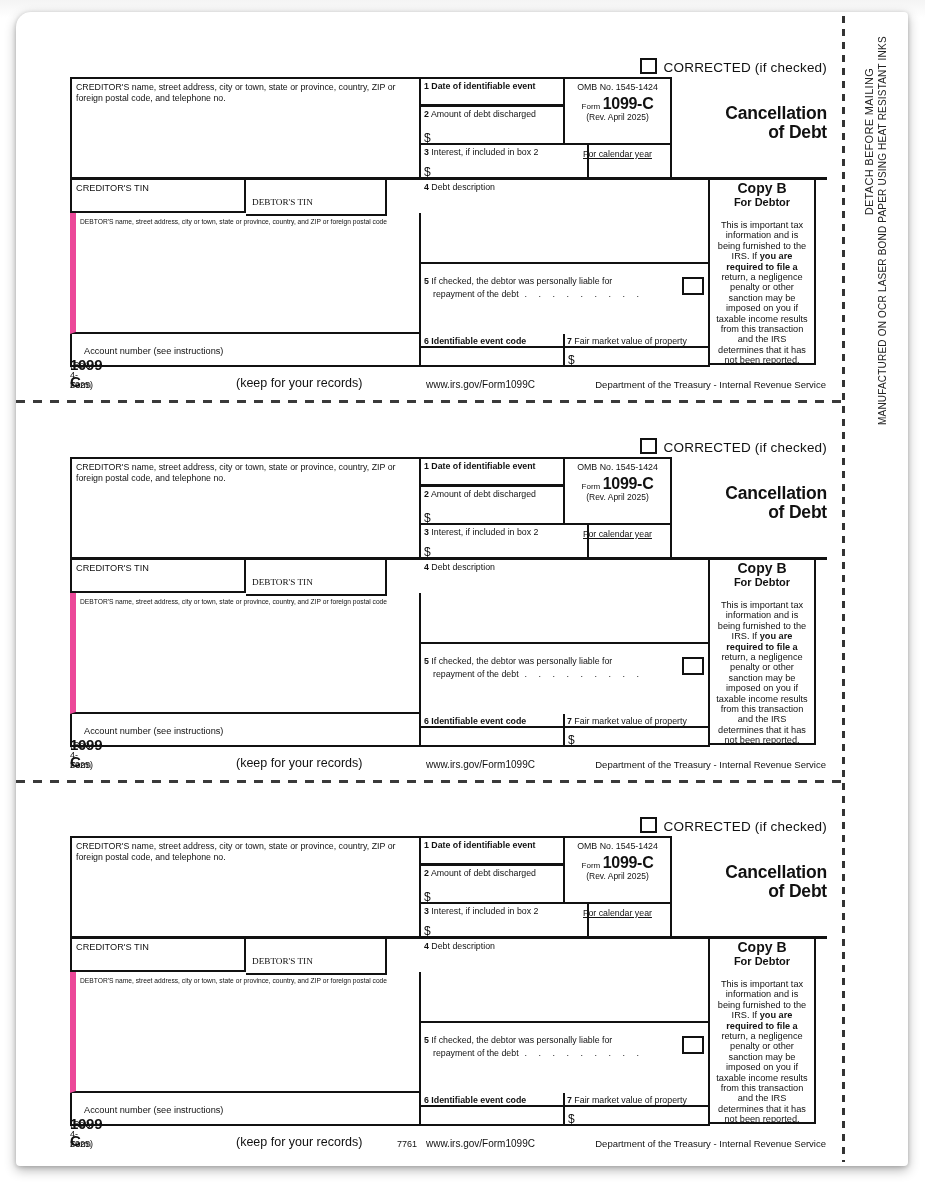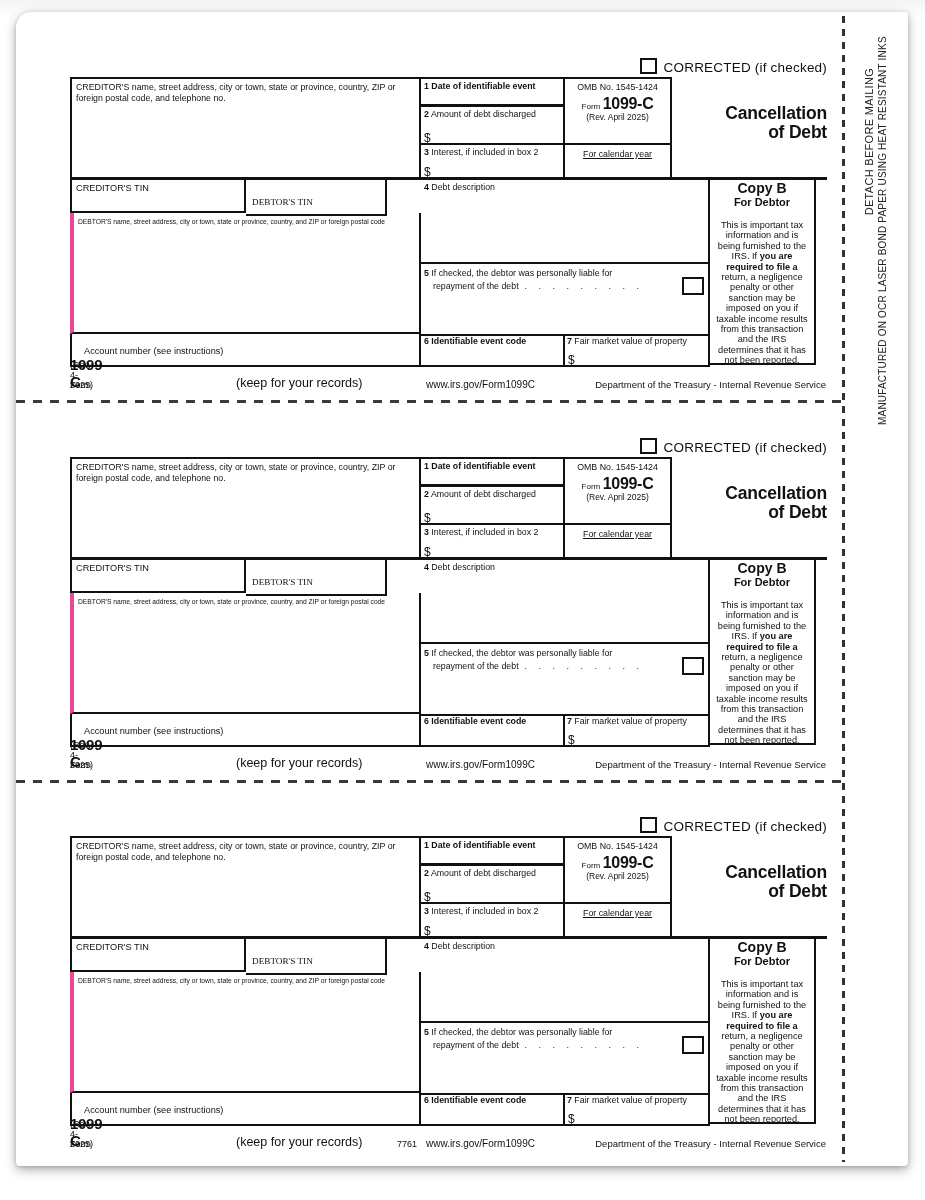--- a/index.html
+++ b/index.html
@@ -11,33 +11,33 @@
   
   .copy{position:absolute;left:0;width:892px;height:335px;}
   .copy1{top:43px}.copy2{top:423px}.copy3{top:802px}
   .corrected{position:absolute;top:3px;left:54px;width:757px;text-align:right;font-size:13.5px;letter-spacing:.2px;}
   .cb{display:inline-block;width:13px;height:12px;border:2px solid #111;vertical-align:-2px;margin-right:7px;background:#fff;}
   .tbl{position:absolute;left:54px;top:22px;width:757px;height:290px;}
   .cell{position:absolute;box-sizing:border-box;font-size:8.8px;line-height:10.5px;padding:2px 3px;}
   .c-creditor{left:0;top:0;width:351px;height:100px;border:2px solid #111;border-bottom:0;padding:3px 4px;}
   .c-b1{left:351px;top:0;width:144px;height:30px;border-top:2px solid #111;border-right:2px solid #111;border-bottom:3px solid #111;font-weight:bold;}
   .c-b2{left:351px;top:30px;width:144px;height:38px;border-right:2px solid #111;border-bottom:2px solid #111;}
-  .c-b3{left:351px;top:68px;width:144px;height:32px;border-right:2px solid #111;}
+  .c-b3{left:351px;top:68px;width:168px;height:32px;border-right:2px solid #111;}
   .c-omb{left:495px;top:0;width:107px;height:68px;border-top:2px solid #111;border-right:2px solid #111;border-bottom:2px solid #111;text-align:center;padding:3px 1px;}
   .c-cal{left:495px;top:68px;width:107px;height:32px;border-right:2px solid #111;text-align:center;padding-top:4px;text-decoration:underline;}
   .thick{position:absolute;left:0;top:100px;width:757px;height:3px;background:#111;}
   .c-title{left:560px;top:27px;width:197px;text-align:right;padding:0;}
   .title1{font-size:17.5px;font-weight:bold;line-height:19px;letter-spacing:-.2px;}
   .c-ctin{left:0;top:103px;width:176px;height:33px;border-left:2px solid #111;border-right:2px solid #111;border-bottom:2px solid #111;font-size:9.2px;padding:3px 4px;}
   .c-dtin{left:176px;top:103px;width:141px;height:33px;border-right:2px solid #111;border-bottom:2px solid #111;font-size:9.2px;padding:17px 6px;font-family:Liberation Serif, serif;}
-  .c-dinfo{left:0;top:136px;width:351px;height:121px;border-left:4px solid #ec4899;border-right:2px solid #111;border-bottom:2px solid #111;padding:3px 4px;}
+  .c-dinfo{left:0;top:136px;width:351px;height:121px;border-left:6px solid #ec4899;border-right:2px solid #111;border-bottom:2px solid #111;padding:3px 4px;}
   .dinfo-txt{font-size:7.2px;white-space:nowrap;transform:scaleX(.93);transform-origin:0 0;display:inline-block;}
   .c-acct{left:0;top:257px;width:351px;height:33px;border-left:2px solid #111;border-right:2px solid #111;border-bottom:2px solid #111;font-size:9.2px;padding:12px;}
   .c-b4{left:351px;top:103px;width:289px;height:84px;border-right:2px solid #111;border-bottom:2px solid #111;}
-  .c-b5{left:351px;top:187px;width:289px;height:72px;border-right:2px solid #111;border-bottom:2px solid #111;padding:4px 3px;}
+  .c-b5{left:351px;top:187px;width:289px;height:84px;border-right:2px solid #111;border-bottom:2px solid #111;padding:12px 3px;}
   .b5-l2{margin-left:9px;margin-top:2px;}
   .leaders{letter-spacing:4.5px;font-size:9px;margin-left:6px;}
   .b5box{position:absolute;left:261px;top:13px;width:18px;height:14px;border:2px solid #111;background:#fff;}
   .c-b6{left:351px;top:257px;width:144px;height:33px;border-right:2px solid #111;border-bottom:2px solid #111;font-weight:bold;}
   .c-b7{left:495px;top:257px;width:145px;height:33px;border-right:2px solid #111;border-bottom:2px solid #111;padding:2px;}
   .c-copyb{left:640px;top:101px;width:106px;height:187px;border-right:2px solid #111;border-bottom:2px solid #111;text-align:center;padding:3px 4px;}
   .copyb-h{font-size:14px;font-weight:bold;line-height:15px;}
   .copyb-s{font-size:11px;font-weight:bold;line-height:13px;}
   .notice{margin-top:11px;font-size:9.2px;line-height:10.4px;}
   .num{font-weight:bold;}

